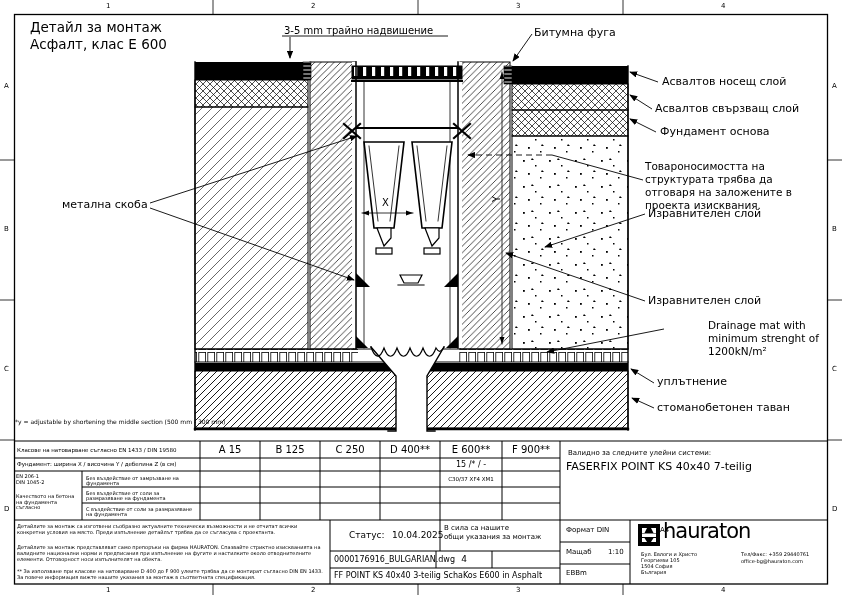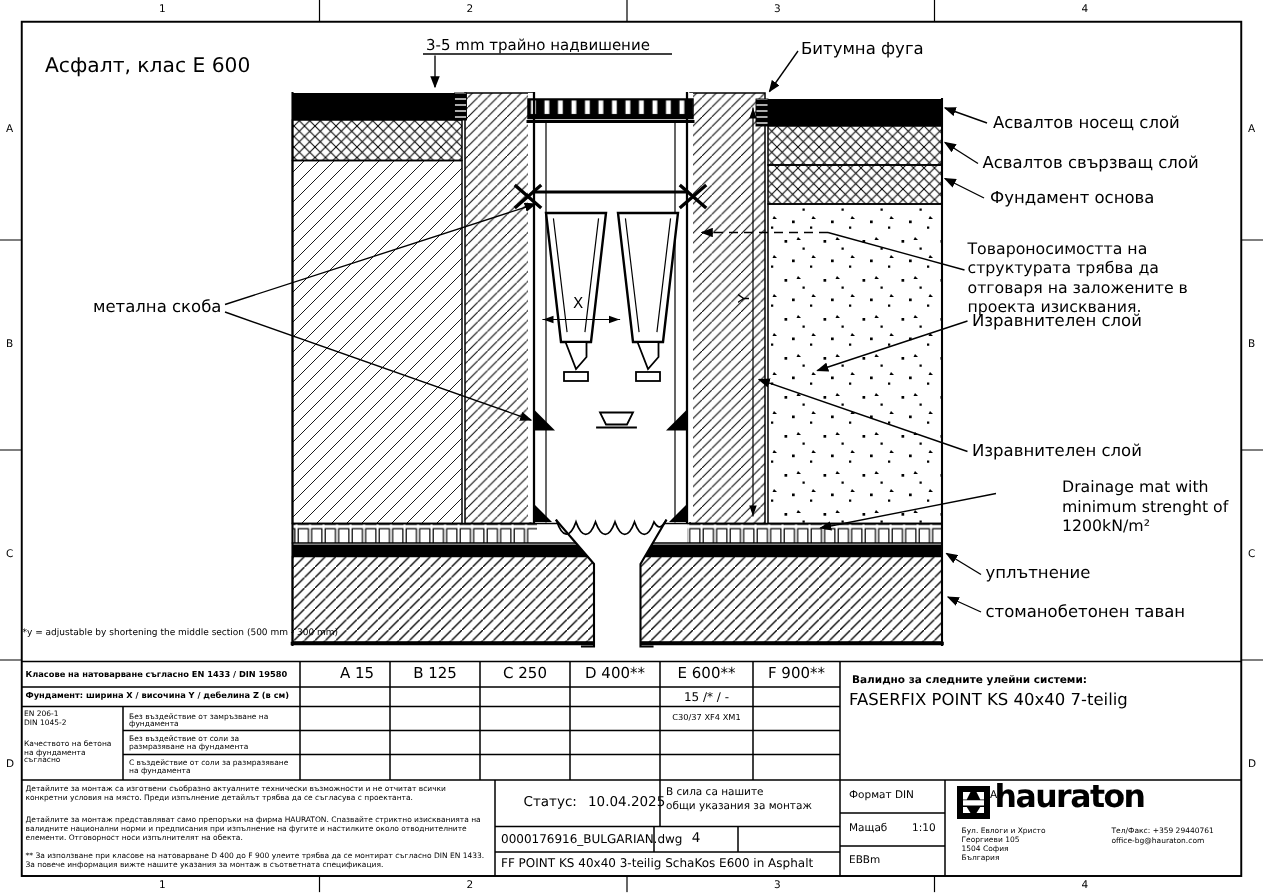--- a/index.html
+++ b/index.html
@@ -2,21 +2,21 @@
 <html><head>
 <meta charset="utf-8">
 <style>
   html,body{margin:0;padding:0;background:#fff;}
   #sheet{position:relative;width:842px;height:595px;background:#fff;overflow:hidden;
          font-family:"DejaVu Sans",sans-serif;color:#000;}
   .lbl{position:absolute;white-space:nowrap;line-height:1.15;}
   .pre{white-space:pre-line;}
   .wrap{white-space:normal;}
   .ctr{text-align:center;}
-  .b{font-weight:bold;}
+  .b{font-weight:normal;}
   svg{position:absolute;left:0;top:0;}
   .rot{transform:rotate(-90deg);transform-origin:left top;}
   .tiny{font-size:5px;line-height:6px;}
 </style>
 </head>
 <body>
 
 <div id="sheet">
 
 <svg width="842" height="595" viewBox="0 0 842 595">
@@ -177,40 +177,41 @@
 <div class="lbl" style="left:721px;top:586px;font-size:7px;">4</div>
 <div class="lbl" style="left:4px;top:82px;font-size:7px;">A</div>
 <div class="lbl" style="left:4px;top:225px;font-size:7px;">B</div>
 <div class="lbl" style="left:4px;top:365px;font-size:7px;">C</div>
 <div class="lbl" style="left:4px;top:505px;font-size:7px;">D</div>
 <div class="lbl" style="left:832px;top:82px;font-size:7px;">A</div>
 <div class="lbl" style="left:832px;top:225px;font-size:7px;">B</div>
 <div class="lbl" style="left:832px;top:365px;font-size:7px;">C</div>
 <div class="lbl" style="left:832px;top:505px;font-size:7px;">D</div>
 
+<div class="lbl" style="left:30px;top:20px;font-size:13.5px;">Детайл за монтаж</div>
 <div class="lbl" style="left:30px;top:37px;font-size:13.5px;">Асфалт, клас E 600</div>
 
 <div class="lbl" style="left:284px;top:25px;font-size:10px;">3-5 mm трайно надвишение</div>
 <div class="lbl" style="left:534px;top:27px;font-size:11px;">Битумна фуга</div>
 <div class="lbl" style="left:62px;top:199px;font-size:11px;">метална скоба</div>
 <div class="lbl" style="left:662px;top:76px;font-size:11px;">Асвалтов носещ слой</div>
 <div class="lbl" style="left:655px;top:103px;font-size:11px;">Асвалтов свързващ слой</div>
 <div class="lbl" style="left:660px;top:126px;font-size:11px;">Фундамент основа</div>
 <div class="lbl wrap" style="left:645px;top:160px;width:155px;font-size:10.5px;line-height:13px;">Товароносимостта на структурата трябва да отговаря на заложените в проекта изисквания.</div>
 <div class="lbl" style="left:648px;top:208px;font-size:11px;">Изравнителен слой</div>
 <div class="lbl" style="left:648px;top:295px;font-size:11px;">Изравнителен слой</div>
 <div class="lbl wrap" style="left:708px;top:319px;width:140px;font-size:10.5px;line-height:13px;">Drainage mat with minimum strenght of 1200kN/m²</div>
 <div class="lbl" style="left:657px;top:376px;font-size:11px;">уплътнение</div>
 <div class="lbl" style="left:657px;top:402px;font-size:11px;">стоманобетонен таван</div>
 <div class="lbl" style="left:382px;top:197px;font-size:10px;">X</div>
 <div class="lbl rot" style="left:491px;top:202px;font-size:10px;">Y</div>
 <div class="lbl" style="left:15px;top:419px;font-size:6px;">*y = adjustable by shortening the middle section (500 mm - 300 mm)</div>
 
 <div class="lbl b" style="left:17px;top:447px;font-size:5.5px;">Класове на натоварване съгласно EN 1433 / DIN 19580</div>
-<div class="lbl ctr" style="left:200px;top:444px;width:76px;font-size:10px;">A 15</div>
+<div class="lbl ctr" style="left:200px;top:444px;width:60px;font-size:10px;">A 15</div>
 <div class="lbl ctr" style="left:260px;top:444px;width:60px;font-size:10px;">B 125</div>
 <div class="lbl ctr" style="left:320px;top:444px;width:60px;font-size:10px;">C 250</div>
 <div class="lbl ctr" style="left:380px;top:444px;width:60px;font-size:10px;">D 400**</div>
 <div class="lbl ctr" style="left:440px;top:444px;width:62px;font-size:10px;">E 600**</div>
 <div class="lbl ctr" style="left:502px;top:444px;width:58px;font-size:10px;">F 900**</div>
 
 <div class="lbl b" style="left:17px;top:461px;font-size:5.5px;">Фундамент: ширина X / височина Y / дебелина Z (в см)</div>
 <div class="lbl ctr" style="left:440px;top:460px;width:62px;font-size:8px;">15 /* / -</div>
 
 <div class="lbl pre" style="left:16px;top:474px;font-size:5px;line-height:5.5px;">EN 206-1

